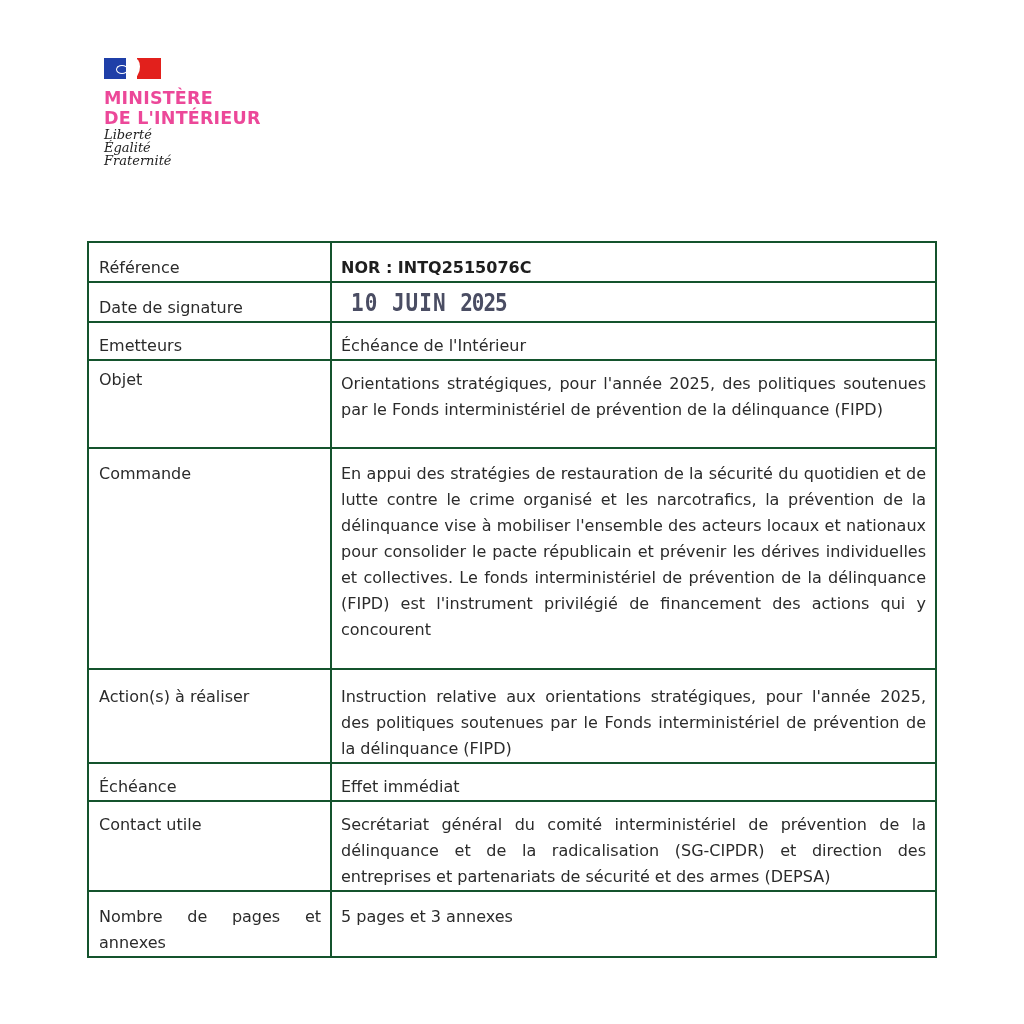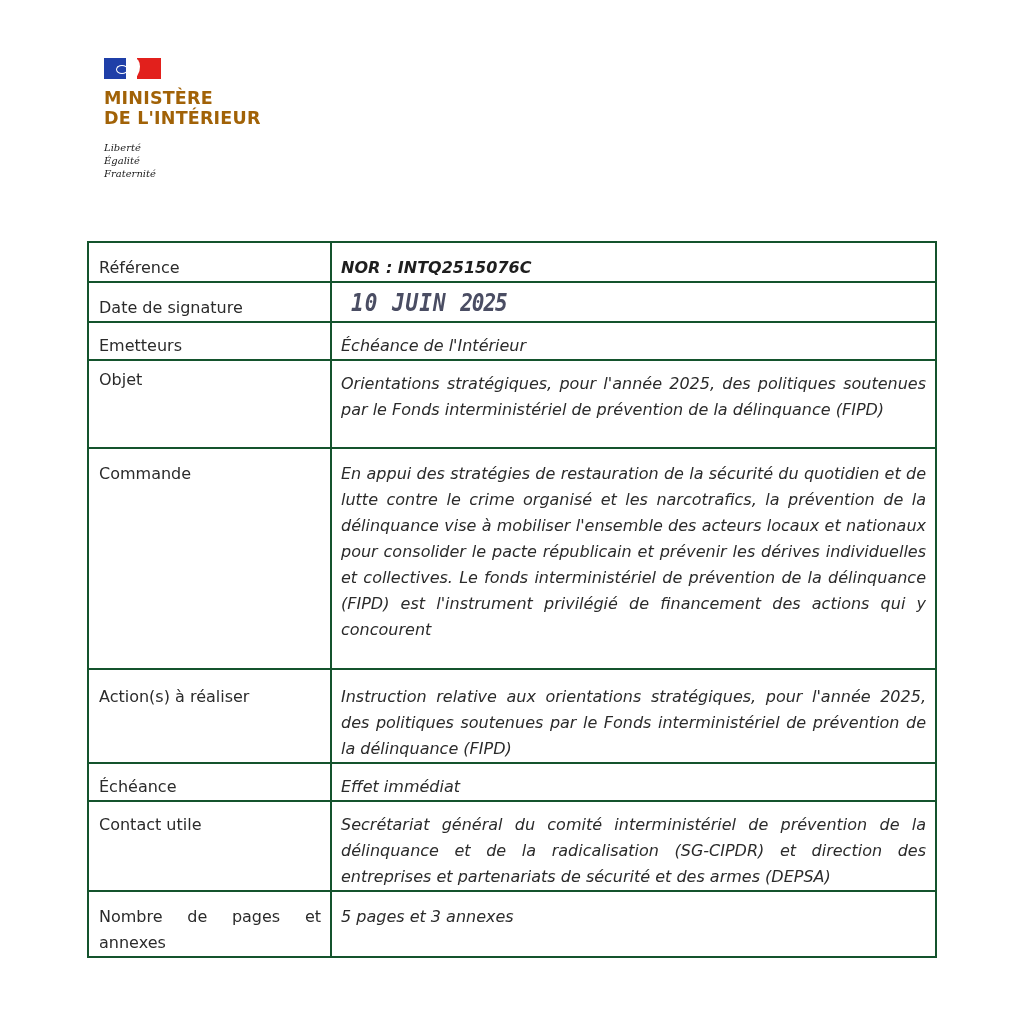--- a/index.html
+++ b/index.html
@@ -43,28 +43,28 @@
       width: 10px; height: 7px;
       border: 1.5px solid #ffffff; border-radius: 50%;
       border-right-color: transparent;
     }
     .ministry {
       margin-top: 9px;
       font-family: "DejaVu Sans", sans-serif;
       font-weight: bold;
       font-size: 17.5px;
       line-height: 20px;
-      color: #a16207;
+      color: #ec4899;
       letter-spacing: 0.2px;
     }
     .motto {
-      margin-top: 13px;
+      margin-top: 0;
       font-family: "DejaVu Serif", serif;
       font-style: italic;
-      font-size: 10px;
+      font-size: 13px;
       line-height: 13px;
       color: #222222;
     }
     table.fiche {
       position: absolute;
       left: 87px;
       top: 241px;
       width: 850px;
       border-collapse: collapse;
       font-family: "DejaVu Sans", sans-serif;
@@ -75,21 +75,20 @@
       border: 2px solid #14532d;
       vertical-align: top;
       padding: 0 9px;
     }
     table.fiche td.label {
       width: 222px;
       padding-left: 10px;
     }
     table.fiche td.value {
       text-align: justify;
-      font-style: italic;
     }
     .cell-text {
       display: block;
       line-height: 26px;
       padding-top: 12px;
     }
     .bold { font-weight: bold; color: #1e1e1e; }
     .stamp {
       font-family: "DejaVu Sans Mono", monospace;
       font-weight: bold;

